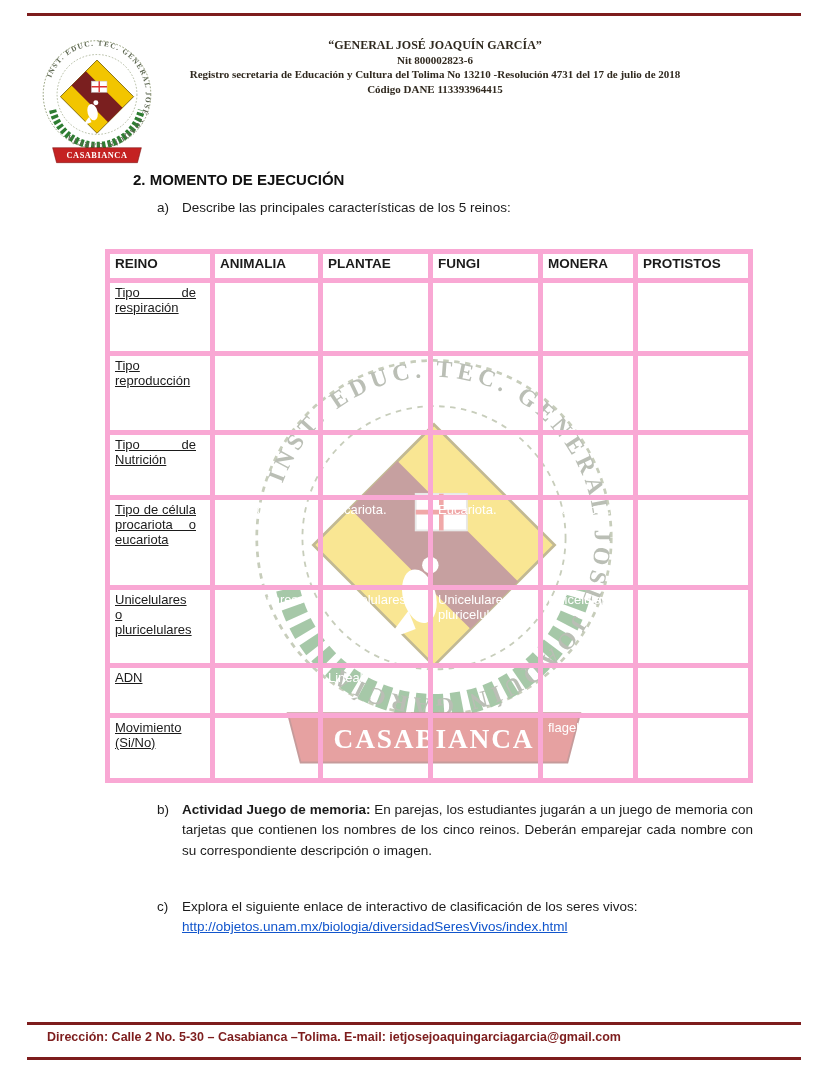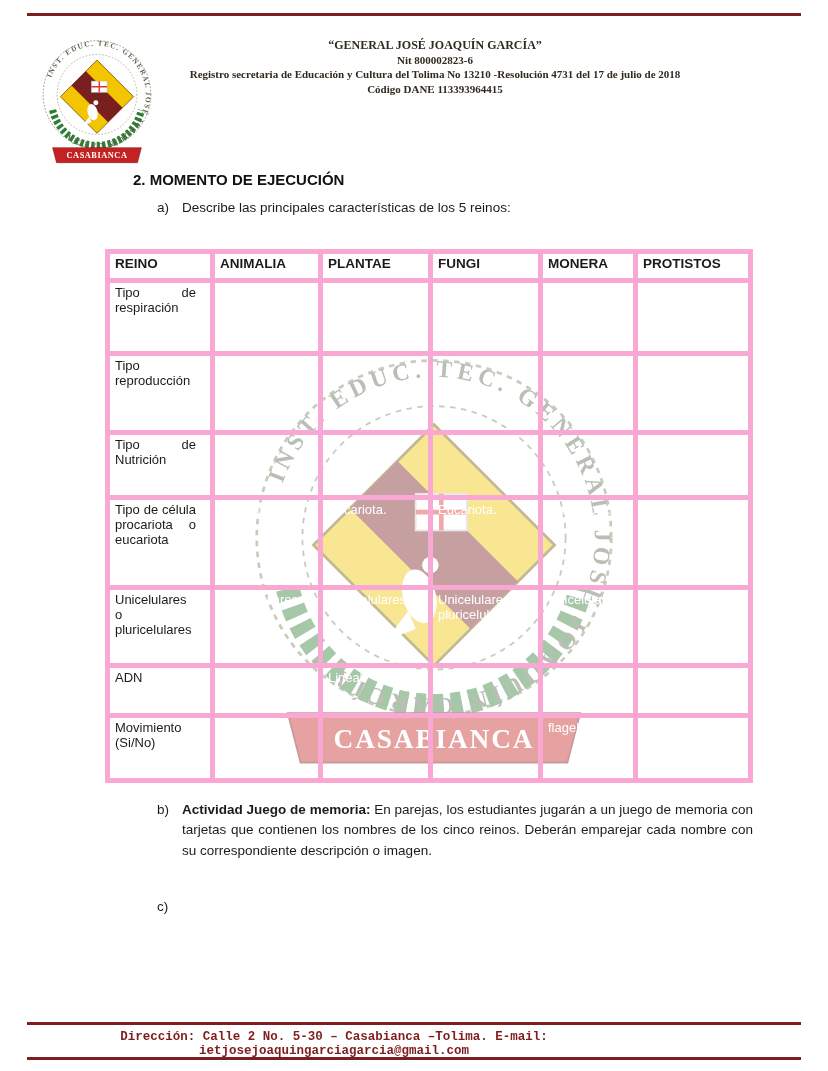--- a/index.html
+++ b/index.html
@@ -29,27 +29,27 @@
   #item-b{left:157px;top:800px;width:596px;line-height:1.5;}
   #item-b .body{text-align:justify;}
   #item-c{left:157px;top:897px;width:596px;line-height:1.5;}
   #item-c a{color:#1155cc;text-decoration:underline;}
 
   table.kingdoms{position:absolute;left:105px;top:249px;width:643px;border-collapse:collapse;
                  table-layout:fixed;z-index:2;background:transparent;}
   .kingdoms th,.kingdoms td{border:5px solid #f9a8d4;padding:2px 5px;vertical-align:top;
                             text-align:left;font-size:13px;overflow:hidden;}
   .kingdoms th{font-weight:bold;font-size:13.5px;height:20px;}
-  .kingdoms td.lbl{text-align:justify;padding:2px 14px 2px 5px;}
+  .kingdoms td.lbl{text-align:justify;padding:2px 14px 2px 5px;text-decoration:underline;}
   .kingdoms td.ans{color:#ffffff;}
   tr.r0{height:73px;} tr.r1{height:79px;} tr.r2{height:65px;} tr.r3{height:90px;}
   tr.r4{height:78px;} tr.r5{height:50px;} tr.r6{height:65px;}
 
   .footer-text{position:absolute;top:1030px;left:0;width:668px;text-align:center;
-               font-family:Liberation Mono, monospace;font-weight:bold;font-size:12.5px;color:#7d1d1d;}
+               font-family:Liberation Sans, sans-serif;font-weight:bold;font-size:12.5px;color:#7d1d1d;}
 </style>
 </head>
 <body>
 
 <svg width="0" height="0" style="position:absolute" aria-hidden="true">
   <symbol id="emblem" viewBox="0 0 220 240">
     <path id="ringPath" d="M22,110 a88,88 0 1,1 176,0 a88,88 0 1,1 -176,0" fill="none"></path>
     <circle cx="110" cy="110" r="97" fill="none" stroke="#7c8a5e" stroke-width="1.5" stroke-dasharray="3 3"></circle>
     <circle cx="110" cy="110" r="72" fill="none" stroke="#7c8a5e" stroke-width="1" stroke-dasharray="3 3"></circle>
     <path d="M30,138 a82,82 0 0,0 160,0" fill="none" stroke="#2e7d32" stroke-width="13" stroke-dasharray="6 4"></path>
@@ -176,19 +176,23 @@
   <div class="item" id="item-b">
     <span class="marker">b)</span>
     <span class="body">
       <b>Actividad Juego de memoria:</b>
       <span>En parejas, los estudiantes jugarán a un juego de memoria con tarjetas que contienen los nombres de los cinco reinos. Deberán emparejar cada nombre con su correspondiente descripción o imagen.</span>
     </span>
   </div>
 
   <div class="item" id="item-c">
     <span class="marker">c)</span>
+    <span class="body">
+      <div>Explora el siguiente enlace de interactivo de clasificación de los seres vivos:</div>
+      <a href="#">http://objetos.unam.mx/biologia/diversidadSeresVivos/index.html</a>
+    </span>
   </div>
 
   <div class="rule foot-top"></div>
   <div class="footer-text">Dirección: Calle 2 No. 5-30 – Casabianca –Tolima. E-mail: ietjosejoaquingarciagarcia@gmail.com</div>
   <div class="rule foot-bottom"></div>
 
 </div>
 
 </body></html>

